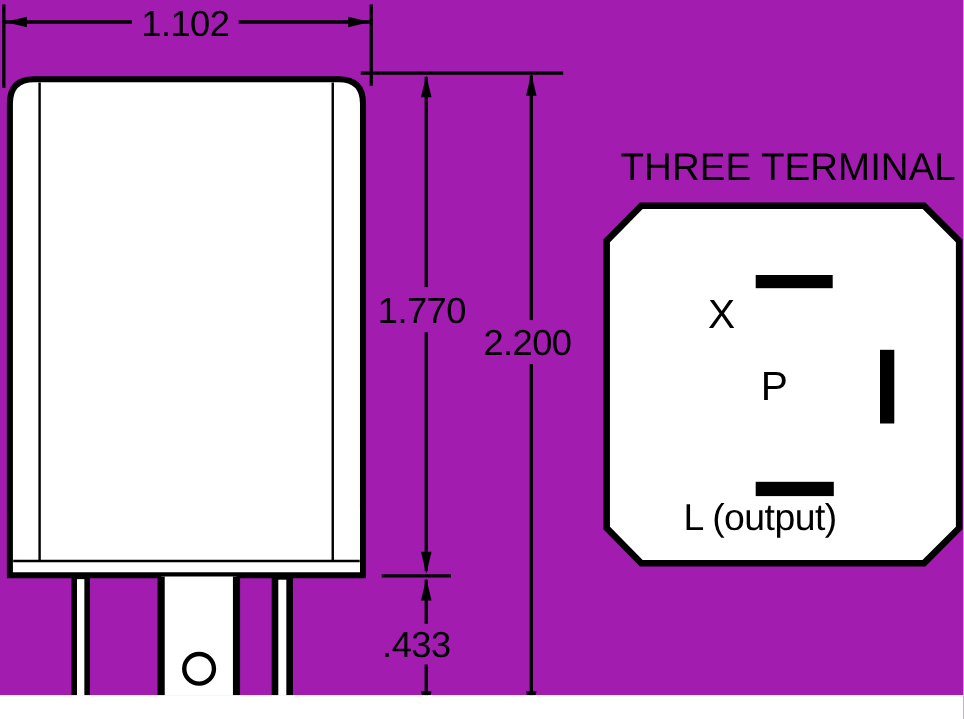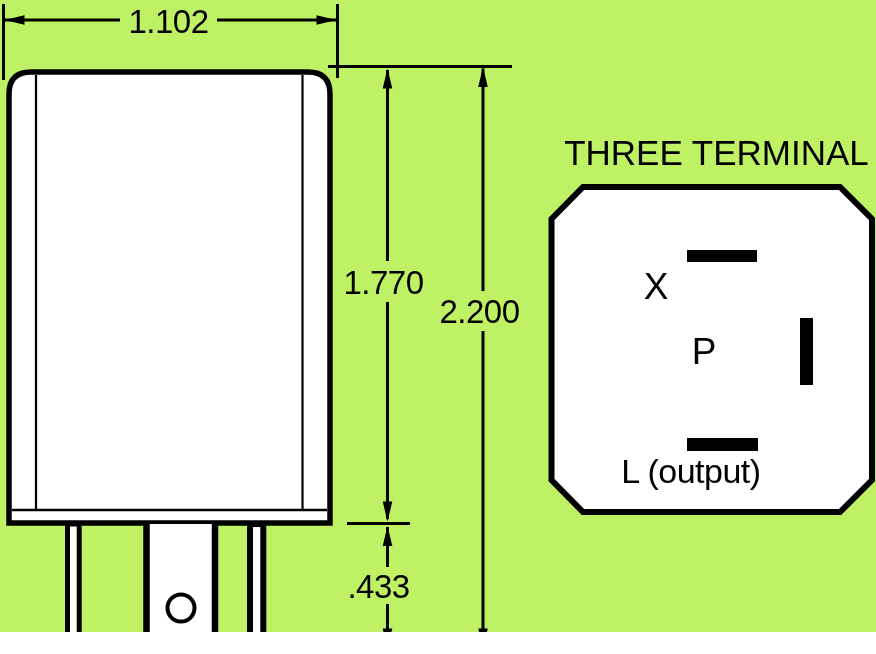--- a/index.html
+++ b/index.html
@@ -4,21 +4,21 @@
 <style>
   html, body {
     margin: 0;
     padding: 0;
     background: #ffffff;
   }
   .canvas {
     position: relative;
     width: 876px;
     height: 632px;
-    background: #bef264;
+    background: #a21caf;
     overflow: hidden;
   }
   svg { display: block; }
   .stroke {
     stroke: #000000;
     fill: none;
   }
   .fillwhite { fill: #ffffff; }
   .solid { fill: #000000; stroke: none; }
   .dim-text {

